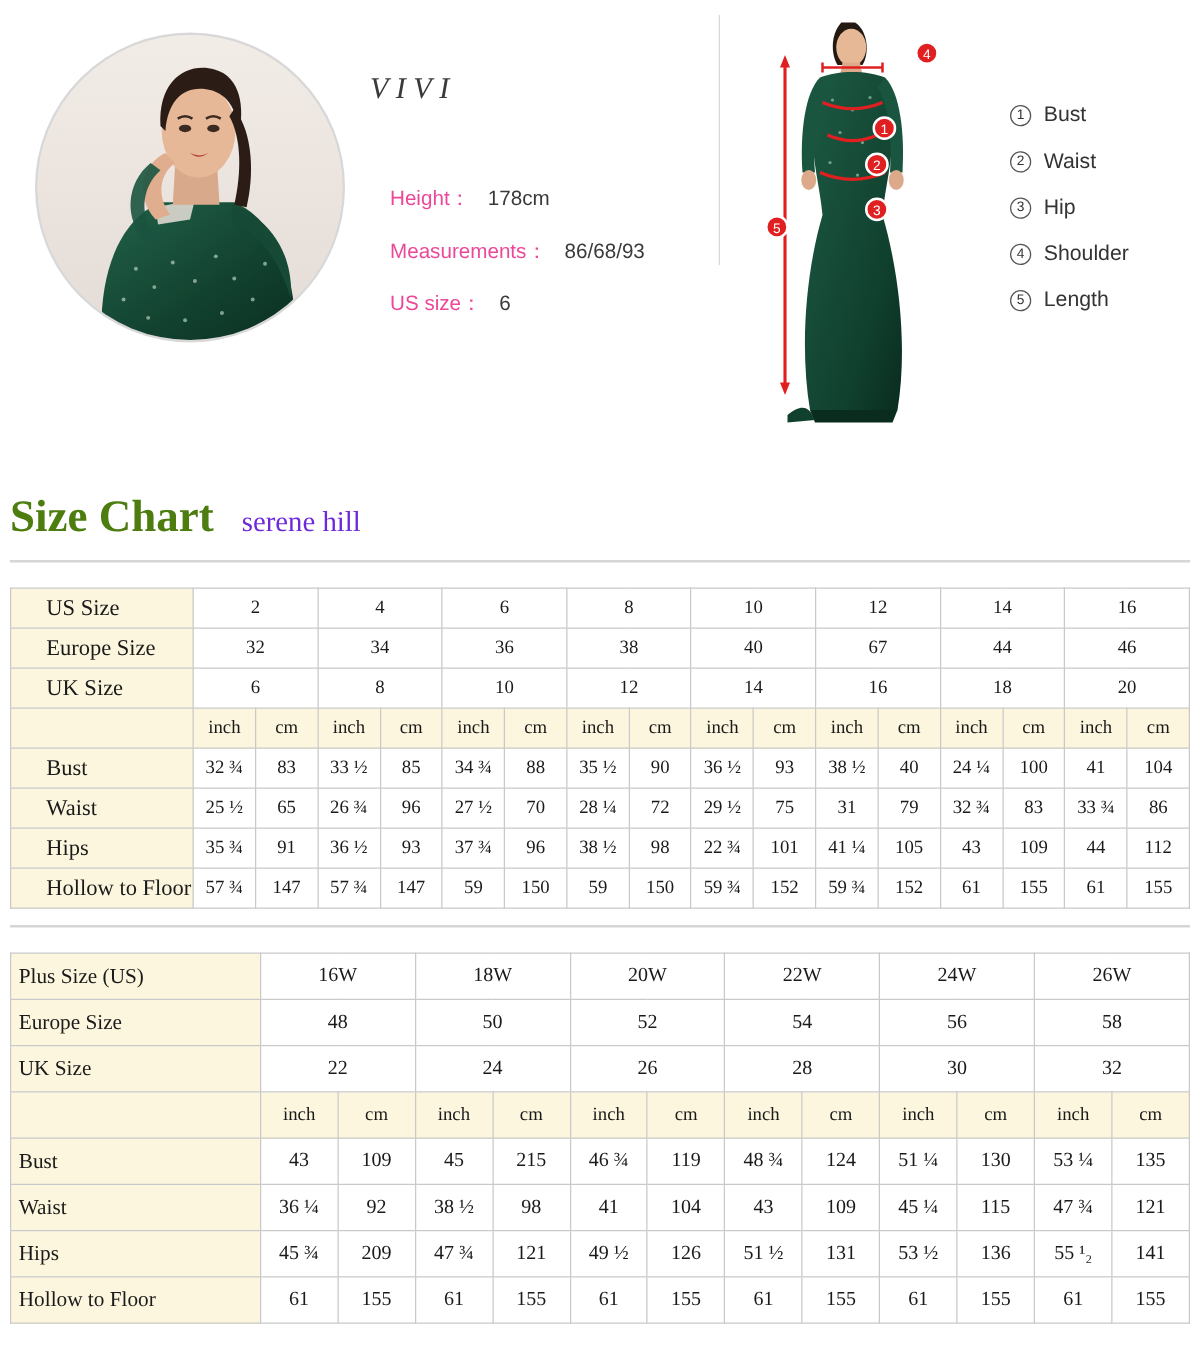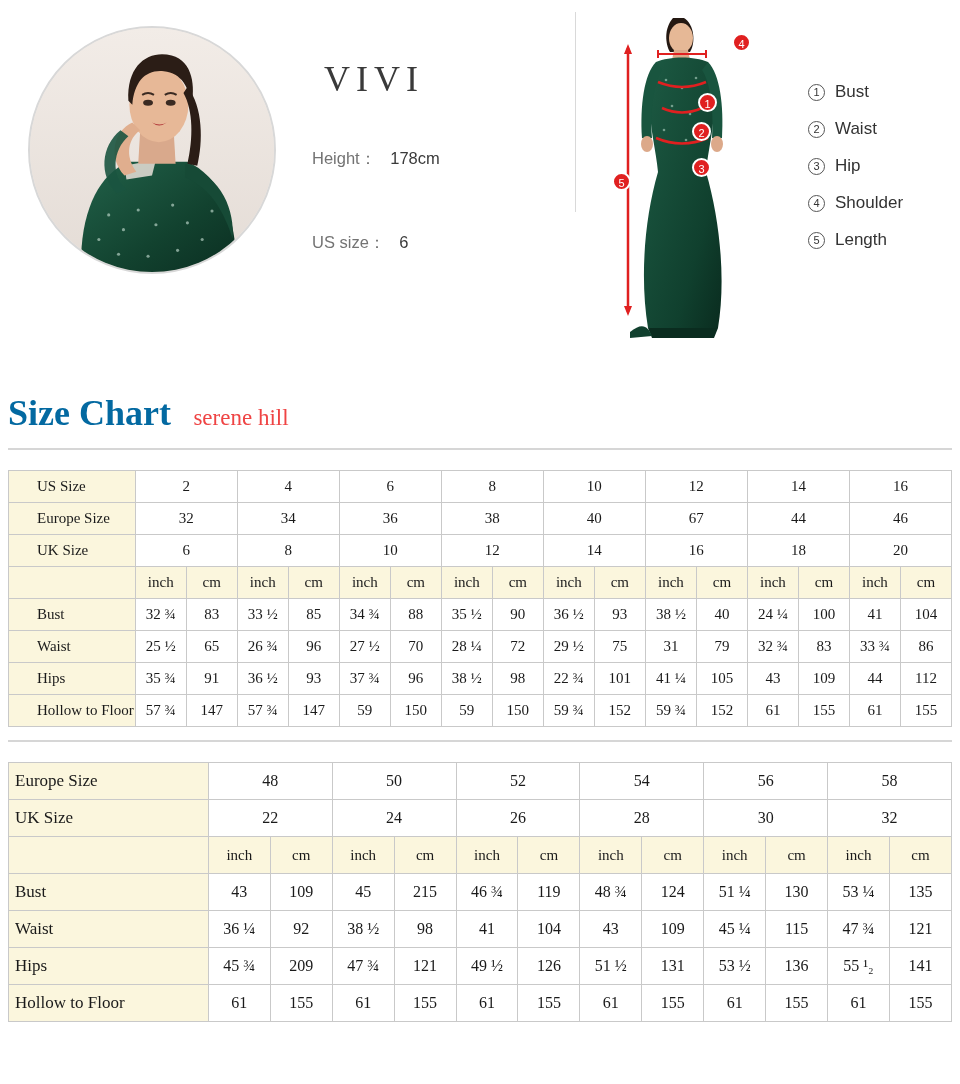--- a/index.html
+++ b/index.html
@@ -18,26 +18,26 @@
   .model-circle {
     position: absolute; left: 28px; top: 26px;
     width: 248px; height: 248px; border-radius: 50%;
     border: 2px solid #d8d8d8;
     overflow: hidden;
     background: #efe9e4;
   }
   .model-art { position: absolute; inset: 0; }
 
   .vivi-title {
-    position: absolute; left: 324px; top: 58px;
+    position: absolute; left: 296px; top: 58px;
     font-family: "Liberation Serif", serif;
-    font-size: 36px; letter-spacing: 6px; color: #3a3a3a;
+    font-size: 24px; letter-spacing: 6px; color: #3a3a3a; font-style: italic;
   }
   .spec { position: absolute; left: 312px; font-size: 16.5px; color: #3a3a3a; }
-  .spec .lbl { color: #737373; }
+  .spec .lbl { color: #ec4899; }
   .spec .val { margin-left: 14px; color: #3a3a3a; }
   .spec-1 { top: 148px; }
   .spec-2 { top: 190px; }
   .spec-3 { top: 232px; }
 
   .divider-v {
     position: absolute; left: 575px; top: 12px;
     width: 1px; height: 200px; background: #d9d9d9;
   }
 
@@ -62,26 +62,26 @@
     width: 19px; height: 19px; border-radius: 50%;
     background: #e02020; color: #fff;
     font-size: 11px; line-height: 19px; text-align: center;
     border: 2px solid #fff;
   }
 
   
   .sc-head { position: absolute; left: 8px; top: 392px; }
   .sc-title {
     font-family: "Liberation Serif", serif;
-    font-weight: bold; font-size: 36px; color: #0369a1;
+    font-weight: bold; font-size: 36px; color: #4d7c0f;
     display: inline-block; vertical-align: baseline;
   }
   .sc-sub {
     font-family: "Liberation Serif", serif;
-    font-size: 23px; color: #ef4444; margin-left: 18px;
+    font-size: 23px; color: #6d28d9; margin-left: 18px;
     display: inline-block; vertical-align: baseline;
   }
   .rule { position: absolute; left: 8px; width: 944px; height: 2px; background: #d6d6d6; }
   .rule-1 { top: 448px; }
   .rule-2 { top: 740px; }
 
   
   table { border-collapse: collapse; font-family: "Liberation Serif", serif; }
   .tbl1 { position: absolute; left: 8px; top: 470px; width: 944px; }
   .tbl2 { position: absolute; left: 8px; top: 762px; width: 944px; }
@@ -95,21 +95,21 @@
   .tbl1 td, .tbl1 th { height: 32px; font-size: 15px; }
   .tbl2 td, .tbl2 th { height: 37px; font-size: 16px; }
 
   .rowhead {
     background: #fbf6dd;
     text-align: left !important;
     padding-left: 6px;
     font-weight: bold;
     white-space: nowrap;
   }
-  .tbl1 .rowhead { font-size: 15px; padding-left: 28px; }
+  .tbl1 .rowhead { font-size: 18px; padding-left: 28px; }
   .tbl2 .rowhead { font-size: 17px; }
   .unit-cell { background: #fbf6dd; font-size: 14px; }
   .tbl2 .unit-cell { font-size: 15px; }
   .blank { background: #fbf6dd; border: 1px solid #c9c9c9; }
 </style>
 </head>
 <body>
 
 <div class="page">
 
@@ -167,20 +167,23 @@
           <circle cx="185" cy="186" r="1.6"></circle>
             <circle cx="70" cy="215" r="1.6"></circle>
         </g>
       </svg>
     </div>
 
     <div class="vivi-title">VIVI</div>
 
     <div class="spec spec-1">
       <span class="lbl">Height：</span><span class="val">178cm</span>
+    </div>
+    <div class="spec spec-2">
+      <span class="lbl">Measurements：</span><span class="val">86/68/93</span>
     </div>
     <div class="spec spec-3">
       <span class="lbl">US size：</span><span class="val">6</span>
     </div>
 
     <div class="divider-v"></div>
 
     <div class="figure-box">
       <svg class="fig-dress" viewBox="0 0 200 330">
         <defs>
@@ -435,20 +438,29 @@
         <col style="width:62px">
       <col style="width:62px">
         <col style="width:62px">
       <col style="width:62px">
         <col style="width:62px">
       <col style="width:62px">
         <col style="width:62px">
     </colgroup>
     <tbody>
       <tr>
+        <td class="rowhead">Plus Size (US)</td>
+        <td colspan="2">16W</td>
+        <td colspan="2">18W</td>
+        <td colspan="2">20W</td>
+        <td colspan="2">22W</td>
+        <td colspan="2">24W</td>
+        <td colspan="2">26W</td>
+      </tr>
+      <tr>
         <td class="rowhead">Europe Size</td>
         <td colspan="2">48</td>
         <td colspan="2">50</td>
         <td colspan="2">52</td>
         <td colspan="2">54</td>
         <td colspan="2">56</td>
         <td colspan="2">58</td>
       </tr>
       <tr>
         <td class="rowhead">UK Size</td>

